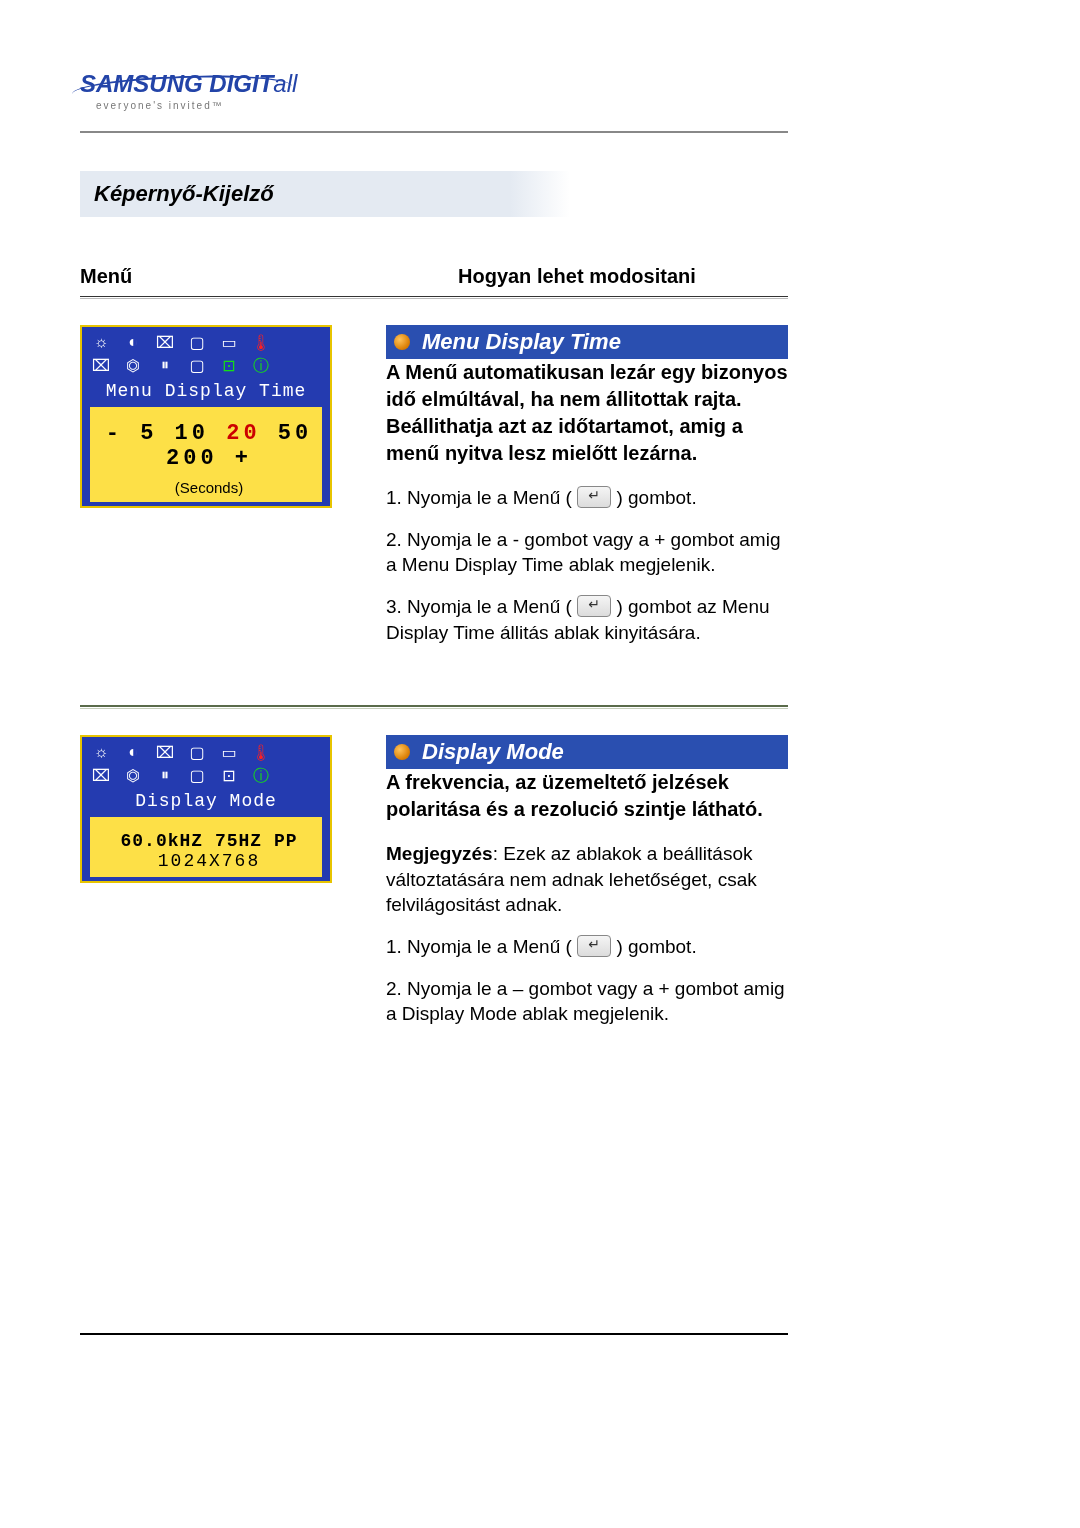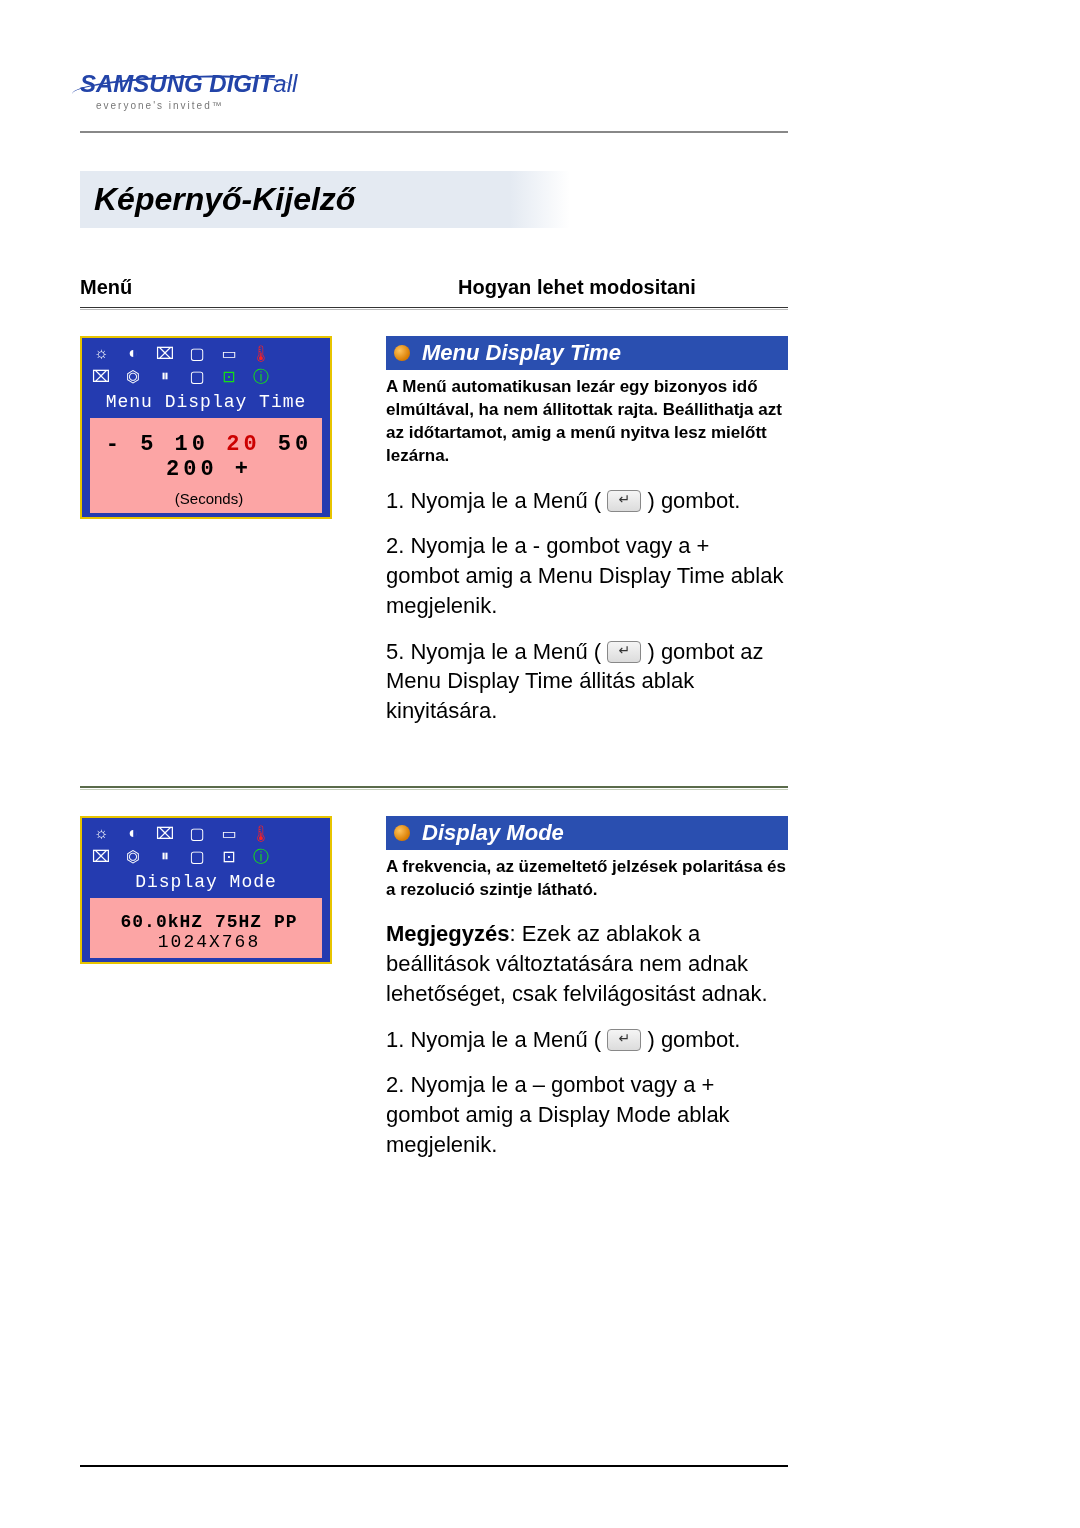--- a/index.html
+++ b/index.html
@@ -52,21 +52,21 @@
     display: flex;
     align-items: stretch;
   }
   .title-left {
     background: #e4eaf2;
     width: 430px;
     padding: 10px 0 10px 14px;
     box-sizing: border-box;
   }
   .title-h {
-    font-size: 32px;
+    font-size: 22px;
     font-weight: bold;
     font-style: italic;
     color: #000;
   }
   .title-right {
     flex: 1;
     position: relative;
     background: #fff;
   }
   .title-right::before {
@@ -112,21 +112,21 @@
     color:#fff; font-size:16px; width:22px; text-align:center;
   }
   .osd-icon.red { color:#ff2020; }
   .osd-icon.green { color:#15e015; }
   .osd-icon.greenbox { color:#15e015; }
   .osd-title {
     color:#fff; font-family: "Courier New", monospace; font-size:18px;
     text-align:center; letter-spacing:1px; margin:2px 0 6px 0;
   }
   .osd-panel {
-    background:#fca5a5;
+    background:#fde047;
     padding: 14px 0 6px 6px;
     text-align:center;
     font-family: "Courier New", monospace;
   }
   .osd-values { font-size:22px; font-weight:bold; letter-spacing:4px; }
   .osd-values .selected { color:#c00; }
   .osd-sub { font-size:15px; margin-top:8px; font-family: Arial, sans-serif; }
   .osd-mode-line1 { font-size:18px; font-weight:bold; letter-spacing:1px;}
   .osd-mode-line2 { font-size:18px; font-weight:normal; letter-spacing:2px; margin-top:0;}
 
@@ -141,26 +141,26 @@
     display: flex;
     align-items: center;
     gap: 12px;
   }
   .bullet {
     width: 16px; height: 16px; border-radius: 50%;
     background: radial-gradient(circle at 35% 35%, #ffc35a, #d87b00 70%);
     flex: 0 0 16px;
   }
   .intro {
-    font-size: 17px;
-    font-weight: bold;
-    margin: 6px 0 18px 0;
+    font-size: 20px;
+    font-weight: bold;
+    margin: 0 0 18px 0;
     line-height: 1.35;
   }
-  .steps { font-size: 22px; line-height:1.35; }
+  .steps { font-size: 19px; line-height:1.35; }
   .step { margin: 4px 0 16px 0; }
 
   .menu-btn-icon {
     display:inline-block;
     width: 32px; height:20px;
     border:1px solid #888;
     border-radius: 4px;
     background: linear-gradient(#f5f5f5, #dcdcdc);
     vertical-align: -4px;
     position: relative;
@@ -250,21 +250,21 @@
       </div>
       <div class="intro">A Menű automatikusan lezár egy bizonyos idő elmúltával, ha nem állitottak rajta. Beállithatja azt az időtartamot, amig a menű nyitva lesz mielőtt lezárna.</div>
       <div class="steps">
         <div class="step">
           <span>1. Nyomja le a Menű  ( </span>
           <span class="menu-btn-icon"></span>
           <span> ) gombot.</span>
         </div>
         <div class="step">2. Nyomja le a - gombot vagy a + gombot amig a Menu Display Time ablak megjelenik.</div>
         <div class="step">
-          <span>5. Nyomja le a Menű ( </span>
+          <span>3. Nyomja le a Menű ( </span>
           <span class="menu-btn-icon"></span>
           <span> ) gombot az Menu Display Time állitás ablak kinyitására.</span>
         </div>
       </div>
     </div>
   </div>
 
   <div class="sep">
     <div class="top"></div>
       <div class="bot"></div>

